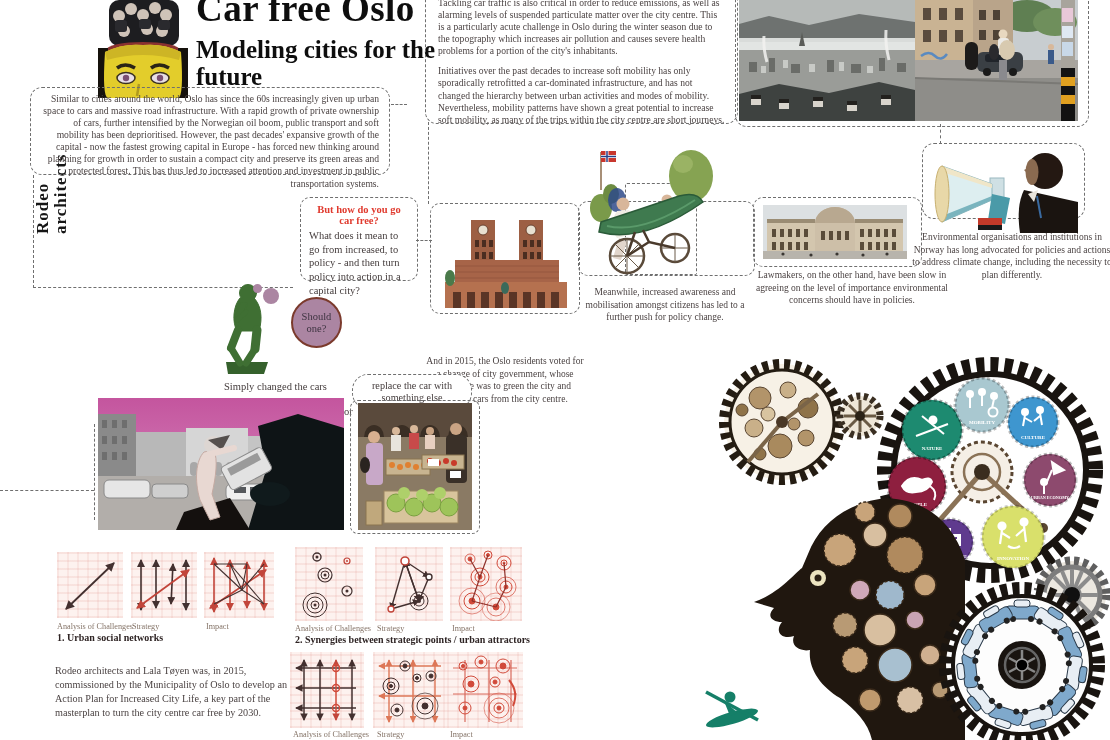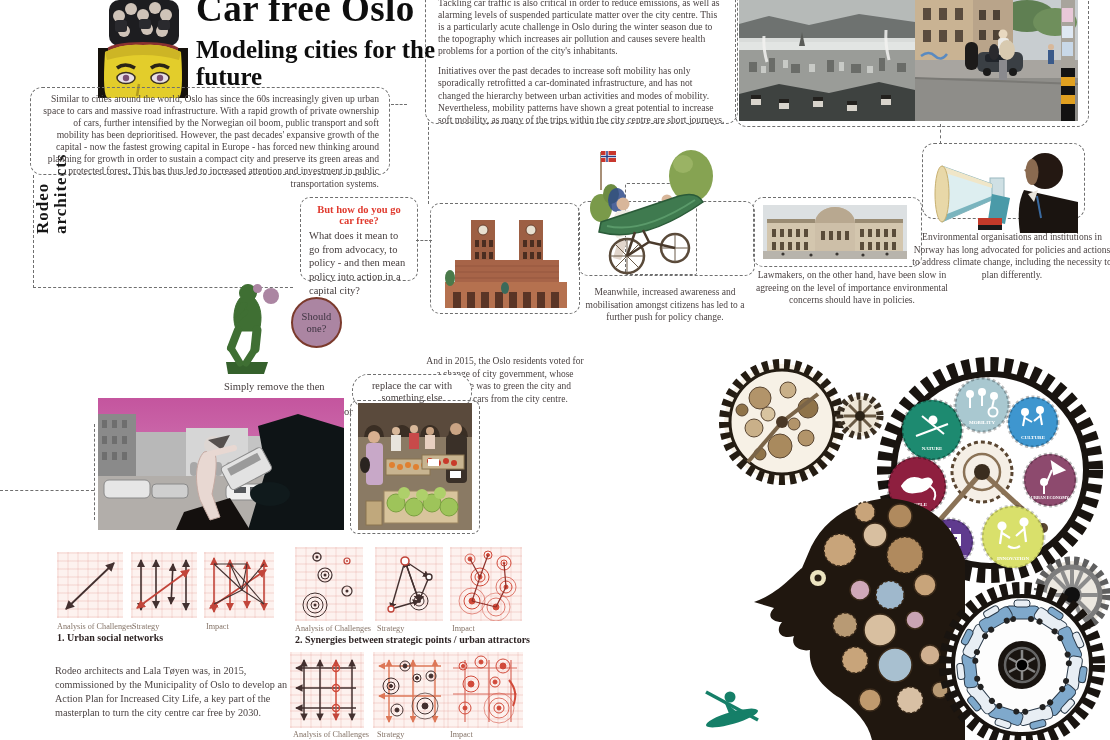--- a/index.html
+++ b/index.html
@@ -204,21 +204,21 @@
         <rect x="146" y="68" width="14" height="9" fill="#121212"></rect>
         <rect x="146" y="77" width="14" height="9" fill="#e0a020"></rect>
         <rect x="146" y="86" width="14" height="9" fill="#121212"></rect>
         <rect x="146" y="95" width="14" height="9" fill="#e0a020"></rect>
         <rect x="146" y="104" width="14" height="17" fill="#121212"></rect>
       </g>
   </svg>
 
   <div class="dash-box" style="left:300px;top:197px;width:118px;height:84px;padding:6px 8px;box-sizing:border-box;border-radius:10px;">
     <div class="q-head">But how do you go car free?</div>
-    <div class="q-body">What does it mean to go from advocacy, to policy - and then mean policy into action in a capital city?</div>
+    <div class="q-body">What does it mean to go from increased, to policy - and then turn policy into action in a capital city?</div>
   </div>
 
   <svg class="abs" style="left:218px;top:278px;" width="58" height="96" viewBox="0 0 58 96">
     <polygon points="8,84 50,84 46,96 10,96" fill="#35612c"></polygon>
     <g stroke="#3f6f33" stroke-linecap="round" fill="#3f6f33">
       <circle cx="30" cy="15" r="8.5"></circle>
       <path d="M22,20 C15,28 14,44 19,53 L41,53 C45,40 43,27 36,20 Z"></path>
       <path d="M24,26 L17,44 L27,38 L30,24 Z"></path>
       <line x1="20" y1="52" x2="13" y2="70" stroke-width="8"></line>
       <line x1="13" y1="70" x2="22" y2="85" stroke-width="7"></line>
@@ -378,21 +378,21 @@
       <polygon points="14,28 64,46 64,50 14,34" fill="#f0e6c8"></polygon>
       <polygon points="14,78 64,58 64,62 14,84" fill="#7ab4be"></polygon>
       <ellipse cx="14" cy="56" rx="7" ry="28" fill="#e8d8a8" stroke="#c8b070" stroke-width="1"></ellipse>
       <polygon points="64,56 82,60 77,86 60,82" fill="#4a9aa8"></polygon>
       <rect x="50" y="80" width="24" height="8" fill="#c23a2a"></rect>
       <rect x="50" y="87" width="24" height="5" fill="#1a1a1a"></rect>
     </g>
   </svg>
   <div class="caption" style="left:912px;top:231px;width:200px;">Environmental organisations and institutions in Norway has long advocated for policies and actions to address climate change, including the necessity to plan differently.</div>
 
-  <div class="choice-label" style="left:224px;top:381px;">Simply remove the then</div>
+  <div class="choice-label" style="left:224px;top:381px;">Simply changed the cars</div>
   <div class="choice-label" style="left:344px;top:406px;">or</div>
   <div class="speech">
     <span>replace the car with something else</span>
   </div>
 
   <div class="dash-box" style="left:350px;top:400px;width:128px;height:132px;border-radius:8px;"></div>
 
   <svg class="abs" style="left:98px;top:398px;" width="246" height="132" viewBox="0 0 246 132">
     <defs>
         <linearGradient id="pink" x1="0" y1="0" x2="0" y2="1">

